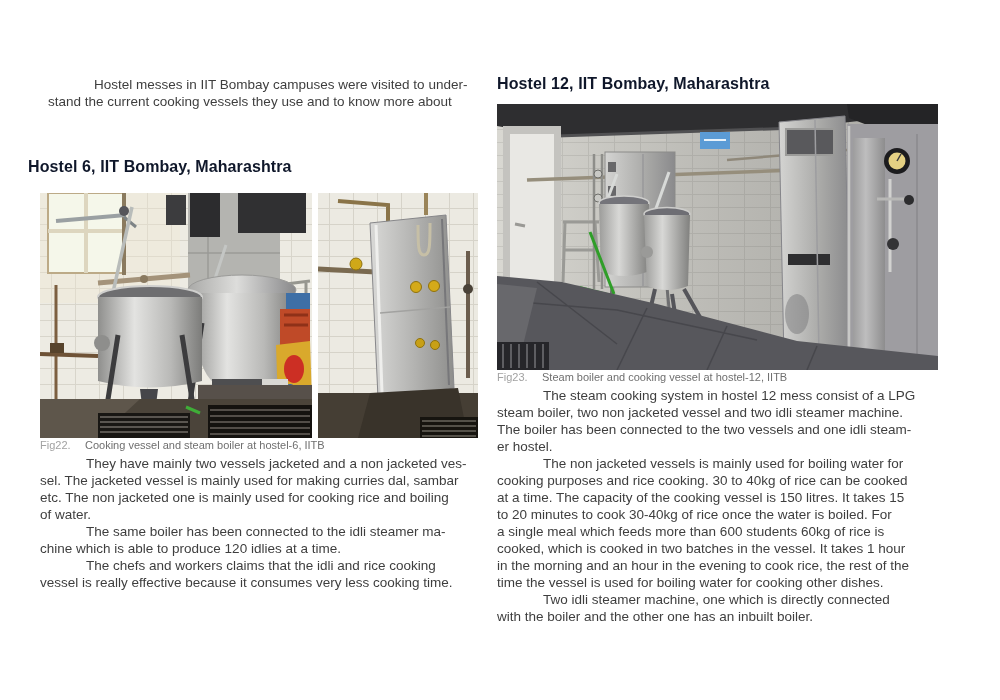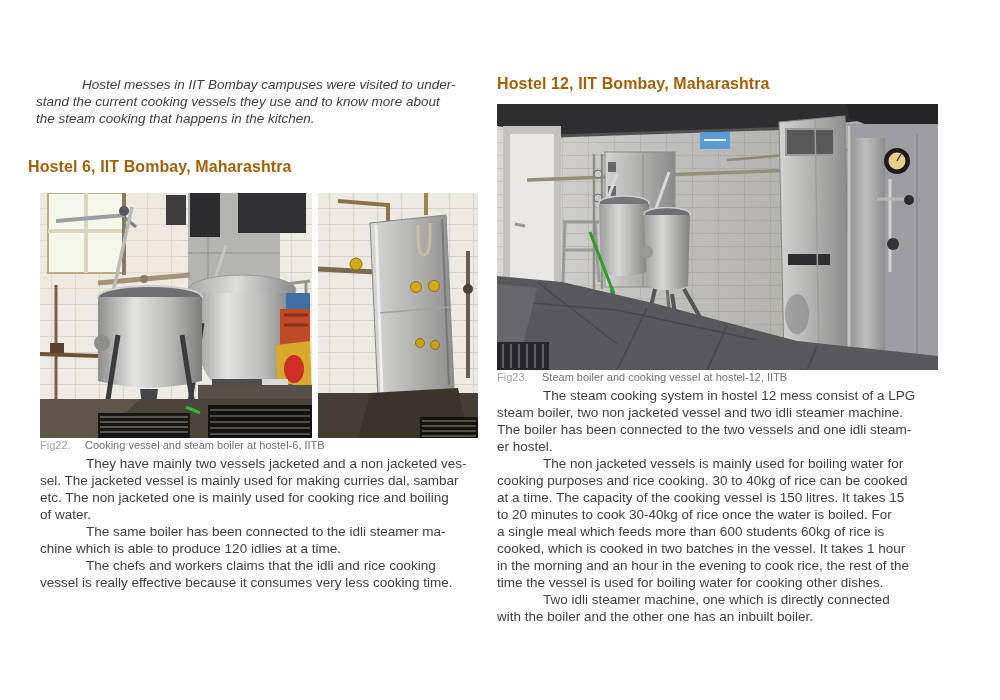--- a/index.html
+++ b/index.html
@@ -3,36 +3,35 @@
 <meta charset="utf-8">
 <style>
   html,body{margin:0;padding:0;background:#ffffff;}
   #page{position:relative;width:1000px;height:700px;background:#ffffff;overflow:hidden;
         font-family:"Liberation Sans",sans-serif;color:#3f3f3f;}
   .abs{position:absolute;}
   .body-text{font-size:13.5px;line-height:17px;color:#3e3e3e;}
   .body-text .ln{white-space:nowrap;}
   .para .ln:first-child{text-indent:46px;}
   .intro .ln:first-child{text-indent:46px;}
-  h2.sec{margin:0;font-size:16px;line-height:18px;font-weight:bold;color:#a16207;
+  h2.sec{margin:0;font-size:16px;line-height:18px;font-weight:bold;color:#0f172a;
          letter-spacing:.1px;}
   .caption{font-size:11px;line-height:13px;color:#6f6f6f;white-space:nowrap;}
   .caption .fig-label{display:inline-block;width:45px;color:#a2a2a2;}
   .photo{display:block;}
   .pagenum{font-size:12px;color:#2f2f2f;}
 </style>
 </head>
 <body>
 
 <div id="page">
 
-  <div class="abs body-text intro" style="left:36px;top:76px;width:445px;font-style:italic;">
+  <div class="abs body-text intro" style="left:48px;top:76px;width:445px;">
       <div class="ln">Hostel messes in IIT Bombay campuses were visited to under-</div>
       <div class="ln">stand the current cooking vessels they use and to know more about</div>
-      <div class="ln">the steam cooking that happens in the kitchen.</div>
     </div>
 
   <h2 class="sec abs" style="left:28px;top:158px;">Hostel 6, IIT Bombay, Maharashtra</h2>
 
   <svg class="photo abs" style="left:40px;top:193px;" width="272" height="245" viewBox="0 0 272 245">
     <defs>
       <pattern id="tiA" width="24" height="16" patternUnits="userSpaceOnUse">
         <rect width="24" height="16" fill="#edebe3"></rect>
         <path d="M0 15.5H24M11.5 0V16" stroke="#d8d5cb" stroke-width="1"></path>
       </pattern>

